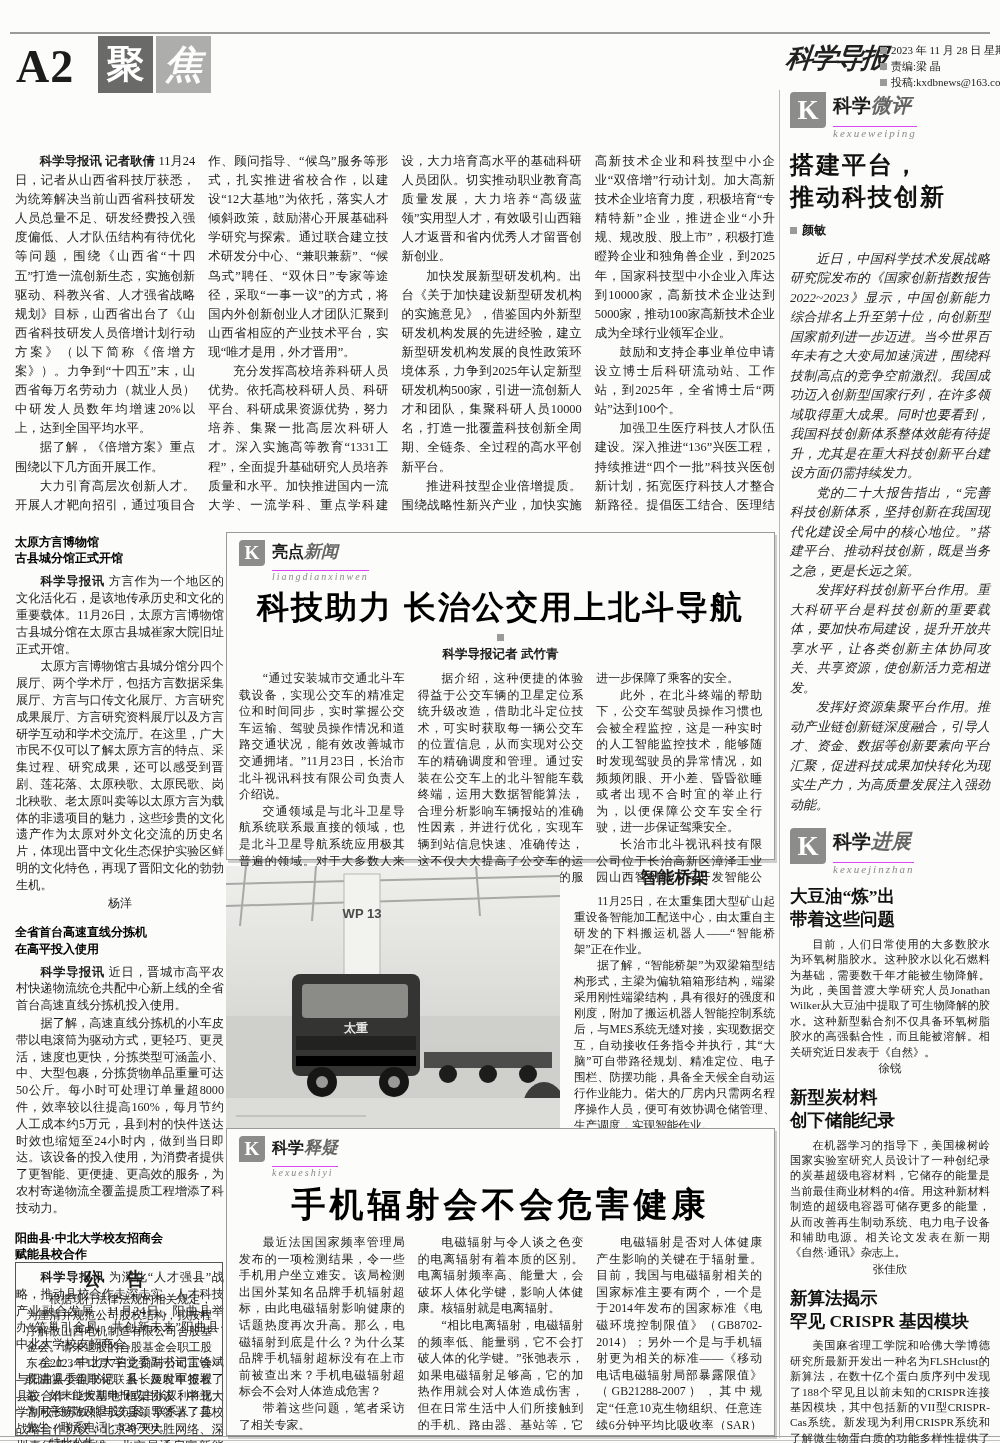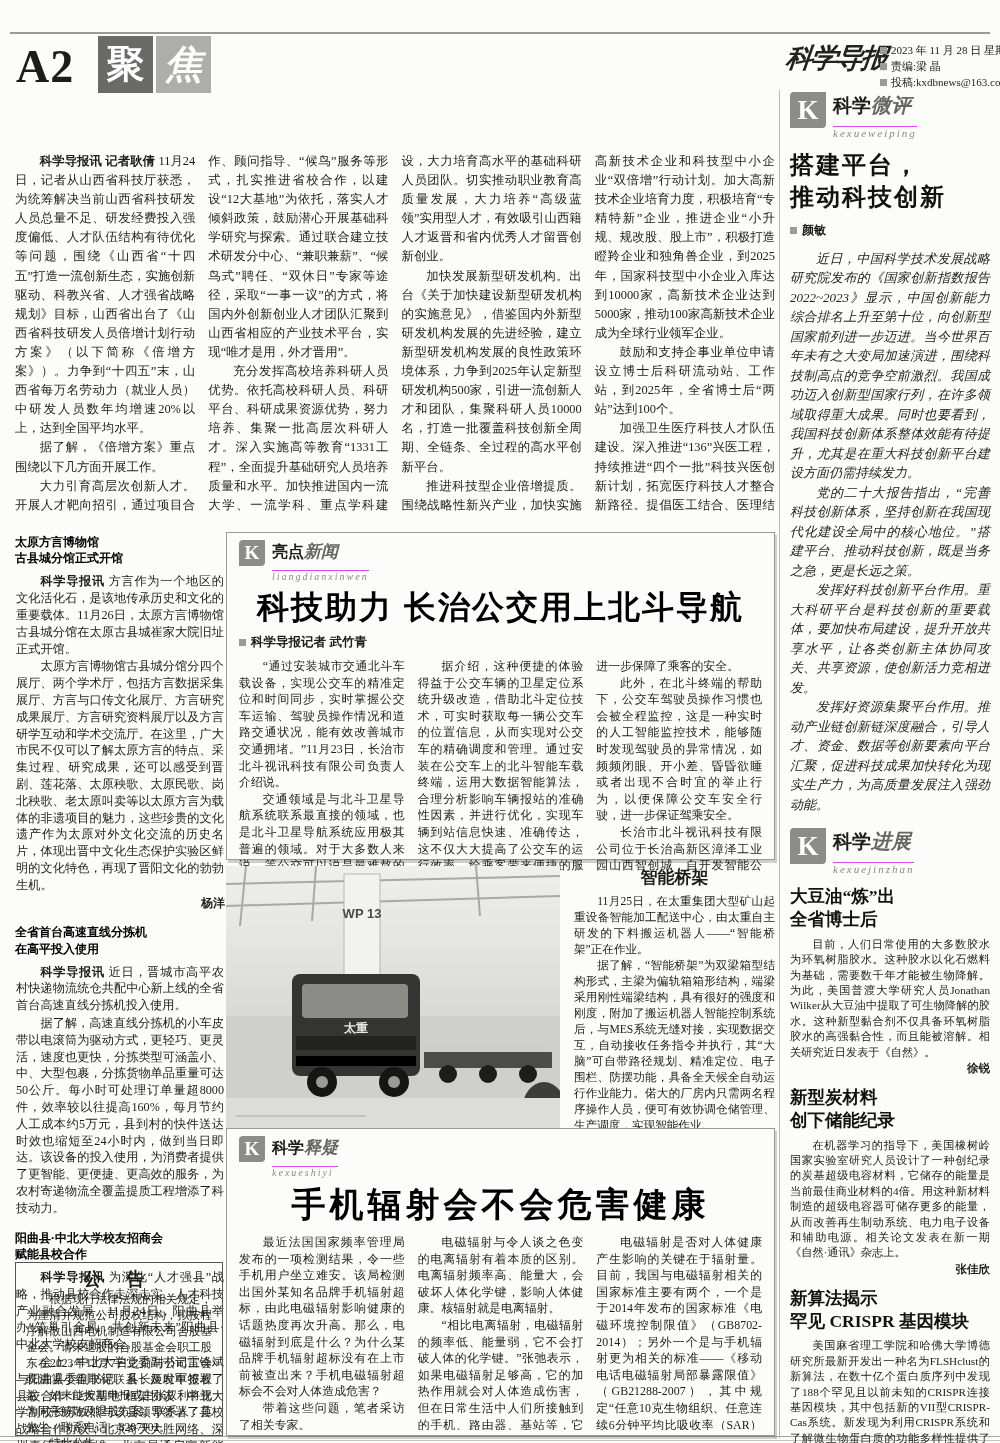--- a/index.html
+++ b/index.html
@@ -43,42 +43,42 @@
   .pinyin{font-style:italic;color:#8a8a8a;font-size:11px;letter-spacing:2px;}
 
   .weiping-headline{font-family:"Liberation Sans",sans-serif;font-weight:800;font-size:24px;line-height:1.35;
      letter-spacing:2px;margin:10px 0 8px;white-space:pre-line;color:#111;}
   .author{font-size:12px;font-weight:700;display:flex;align-items:center;gap:5px;margin:4px 0 10px;}
   .weiping-body{font-size:13px;line-height:19.5px;text-align:justify;font-style:italic;color:#222;}
 
   .jz-item{margin-top:10px;}
   .jz-title{font-weight:700;font-size:17.5px;line-height:1.3;white-space:pre-line;margin:4px 0 6px;color:#111;}
   .jz-body{font-size:11.2px;line-height:15.4px;text-align:justify;}
-  .sig-r{text-align:right;font-weight:700;font-size:11.5px;margin-top:1px;}
+  .sig-r{text-align:center;font-weight:400;font-size:11.5px;margin-top:1px;}
 
   
   .sidebar{position:absolute;left:15px;top:534px;width:210px;}
   .sb-article{margin-bottom:13px;}
   .sb-title{font-family:"Liberation Sans",sans-serif;font-weight:900;font-size:12px;line-height:1.35;
      white-space:pre-line;margin-bottom:7px;color:#000;}
   .sb-body{font-size:12.2px;line-height:16.8px;text-align:justify;}
   .sb-body p{margin:1px;text-indent:2em;}
 
   .notice-box{position:absolute;left:15px;top:1262px;width:186px;height:156px;border:1px solid #555;
      padding:8px 10px;font-size:11.6px;line-height:16px;text-align:justify;}
   .notice-title{text-align:center;font-weight:900;font-size:18px;letter-spacing:10px;font-family:"Liberation Sans",sans-serif;margin-bottom:5px;}
 
   
   .feature-box{position:absolute;background:#fcfcfa;border:1px solid #9a9a9a;box-shadow:2px 3px 0 rgba(0,0,0,.18);padding:7px 12px;}
   #liangdian{left:226px;top:532px;width:523px;height:312px;}
   #shiyi{left:226px;top:1128px;width:523px;height:292px;}
   .box-headline{font-family:"Liberation Sans",sans-serif;font-weight:900;text-align:center;color:#000;}
   #liangdian .box-headline{font-size:32px;letter-spacing:2px;margin:2px 0 4px;}
   #shiyi .box-headline{font-size:34px;letter-spacing:4px;margin:2px 0 6px;}
-  .byline{font-size:12.5px;font-weight:700;display:flex;align-items:center;gap:5px;margin:2px 0 7px;font-family:"Liberation Sans",sans-serif;}
+  .byline{font-size:12.5px;font-weight:700;display:flex;align-items:center;gap:5px;margin:2px 0 7px;font-family:"Liberation Sans",sans-serif;flex-direction:column;}
   .cols3{display:flex;gap:13px;overflow:hidden;}
   .col{flex:1 1 0;font-size:11.9px;line-height:16.6px;text-align:justify;overflow:hidden;}
   #liangdian .cols3{height:218px;}
   #shiyi .cols3{height:196px;}
   .col p{margin:0;text-indent:2em;}
   .col p.noindent{text-indent:0;}
 
   
   .photo{position:absolute;left:226px;top:866px;width:334px;height:282px;background:#4d7c0f;}
   .caption{position:absolute;left:574px;top:866px;width:201px;}
@@ -149,21 +149,21 @@
     <div class="sec-head" style="margin-top:14px;">
       <div class="kbox big" data-bind="jinzhan.k">K</div>
       <div>
         <div class="sec-title"><span class="b1" data-bind="jinzhan.title_bold">科学</span><span class="b2" data-bind="jinzhan.title_script">进展</span></div>
         <div class="pinyin" data-bind="jinzhan.pinyin">kexuejinzhan</div>
       </div>
     </div>
 
     <div class="jz-item">
       <div class="jz-title" data-bind="jinzhan.items.0.title">大豆油“炼”出
-全省博士后</div>
+带着这些问题</div>
       <div class="jz-body">
           <p style="margin:0;text-indent:2em;" data-bind="jinzhan.items.0.body">目前，人们日常使用的大多数胶水为环氧树脂胶水。这种胶水以化石燃料为基础，需要数千年才能被生物降解。为此，美国普渡大学研究人员Jonathan Wilker从大豆油中提取了可生物降解的胶水。这种新型黏合剂不仅具备环氧树脂胶水的高强黏合性，而且能被溶解。相关研究近日发表于《自然》。</p>
         </div>
       <div class="sig-r" data-bind="jinzhan.items.0.signature">徐锐</div>
     </div>
     <div class="jz-item">
       <div class="jz-title" data-bind="jinzhan.items.1.title">新型炭材料
 创下储能纪录</div>
       <div class="jz-body">
           <p style="margin:0;text-indent:2em;" data-bind="jinzhan.items.1.body">在机器学习的指导下，美国橡树岭国家实验室研究人员设计了一种创纪录的炭基超级电容材料，它储存的能量是当前最佳商业材料的4倍。用这种新材料制造的超级电容器可储存更多的能量，从而改善再生制动系统、电力电子设备和辅助电源。相关论文发表在新一期《自然·通讯》杂志上。</p>

